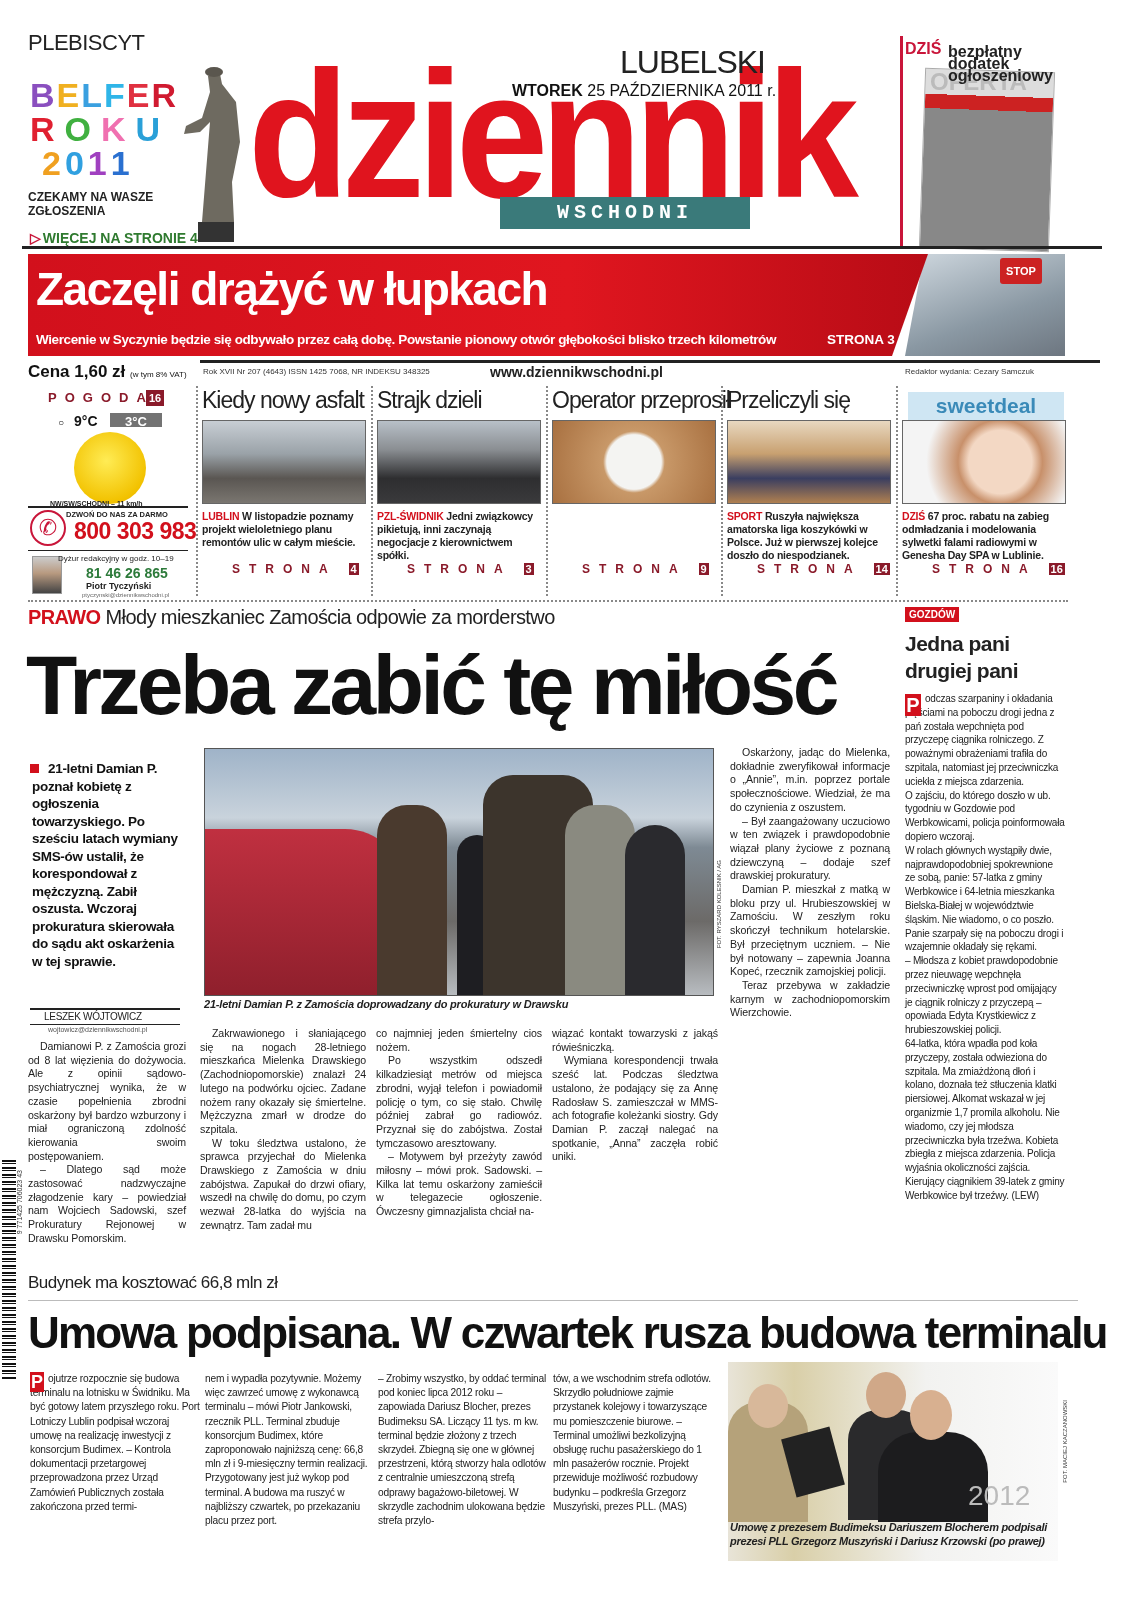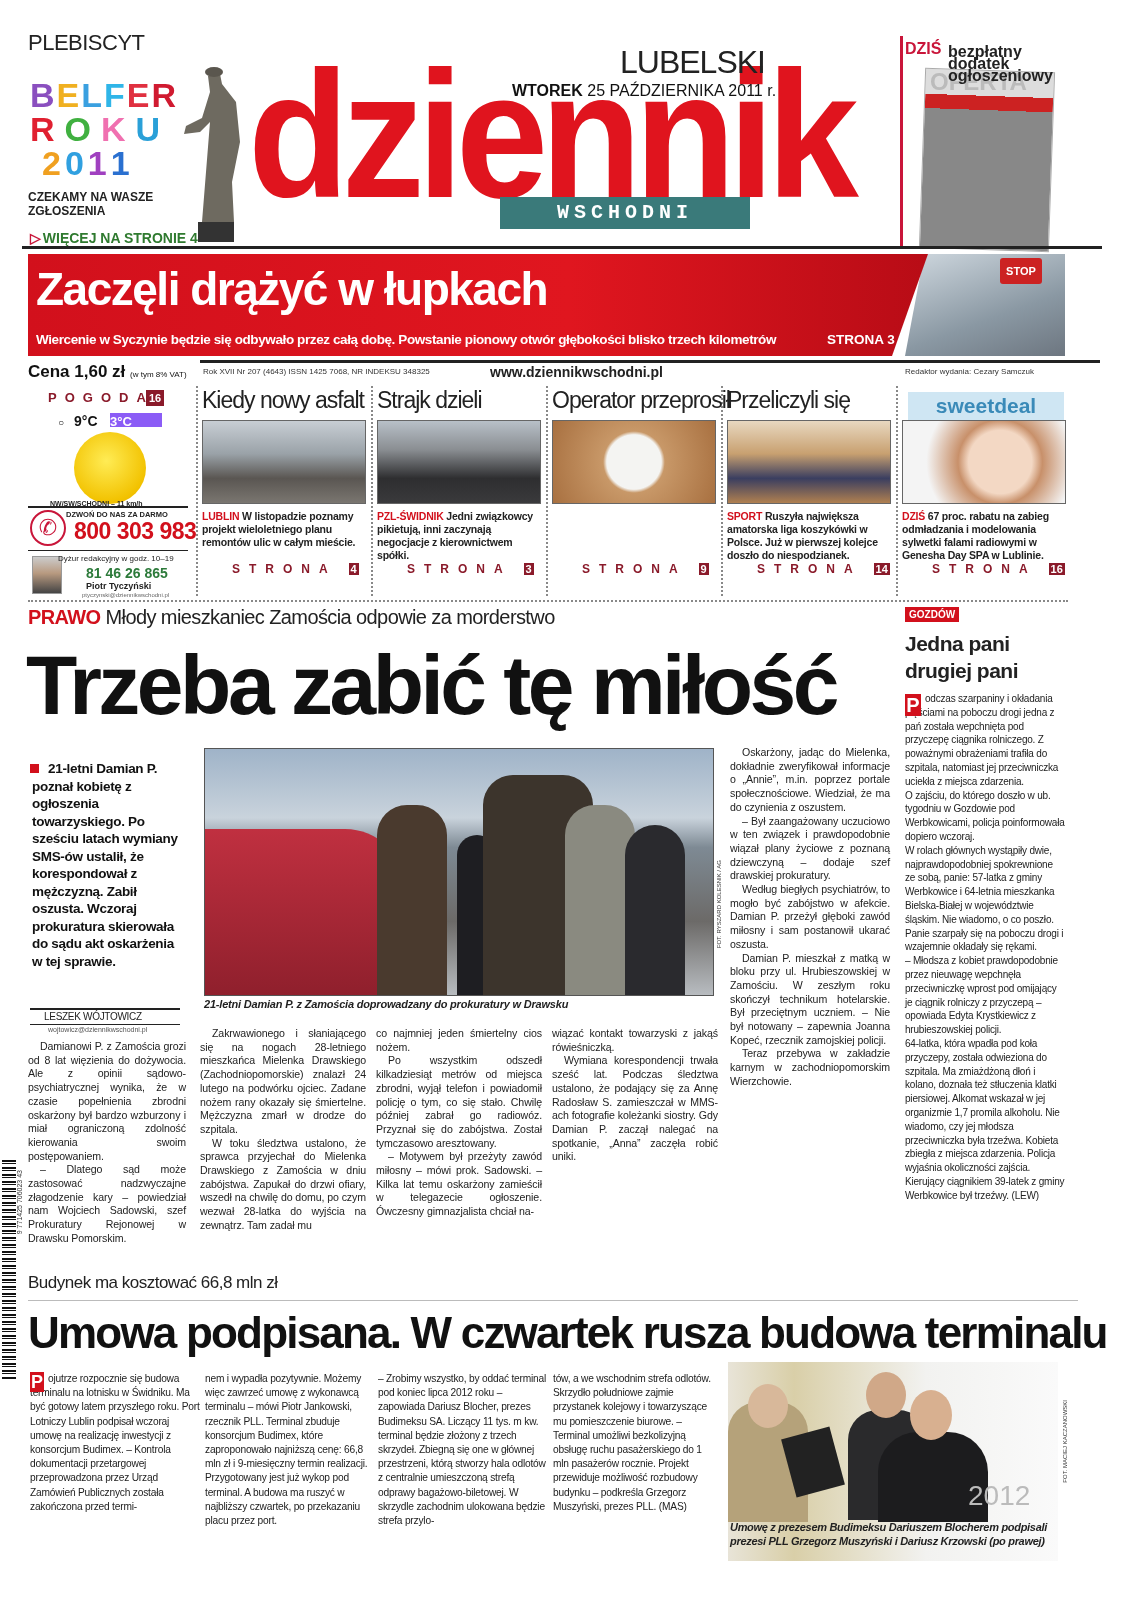--- a/index.html
+++ b/index.html
@@ -36,21 +36,21 @@
   .price { left: 28px; top: 362px; font-size: 17px; font-weight: bold; }
   .price small { font-size: 8px; font-weight: normal; }
   .issn { left: 203px; top: 367px; font-size: 8px; color: #333; }
   .rule-info { left: 200px; top: 360px; width: 900px; height: 3px; background: #222; }
   .url { left: 490px; top: 364px; font-size: 14px; font-weight: bold; color: #222; }
   .redaktor { left: 905px; top: 367px; font-size: 8px; color: #333; }
   
   .pogoda { left: 48px; top: 390px; font-size: 13px; font-weight: bold; color: #8a1a2a; letter-spacing: 8px; }
   .pogoda-num { left: 146px; top: 390px; width: 18px; height: 16px; background: #8a1a2a; color: #fff; font-size: 11px; font-weight: bold; text-align: center; line-height: 16px; }
   .temp-day { left: 58px; top: 413px; font-size: 14px; font-weight: bold; }
-  .temp-night { left: 110px; top: 413px; width: 52px; height: 14px; background: #8b5cf6; color: #fff; font-size: 13px; font-weight: bold; text-align: left; line-height: 17px; }
+  .temp-night { left: 110px; top: 413px; width: 52px; height: 14px; background: #737373; color: #fff; font-size: 13px; font-weight: bold; text-align: center; line-height: 17px; }
   .sun { left: 74px; top: 432px; width: 72px; height: 72px; border-radius: 50%; background: radial-gradient(circle at 45% 40%, #ffec55, #f2c200 70%, #e0a800); }
   .wind { left: 50px; top: 500px; font-size: 7px; font-weight: bold; color: #222; }
   .sep-a { left: 28px; top: 506px; width: 160px; height: 2px; background: #222; }
   .phone-circle { left: 30px; top: 510px; width: 36px; height: 36px; border: 2px solid #c9163a; border-radius: 50%; color: #c9163a; font-size: 22px; text-align: center; line-height: 32px; }
   .dzwon { left: 66px; top: 510px; font-size: 7.5px; font-weight: bold; color: #222; }
   .phone-num { left: 74px; top: 518px; font-size: 23px; font-weight: bold; color: #d2101c; letter-spacing: -0.5px; }
   .sep-b { left: 28px; top: 550px; width: 160px; height: 1px; background: #222; }
   .dyzur { left: 58px; top: 554px; font-size: 8px; color: #222; }
   .dyzur-num { left: 86px; top: 565px; font-size: 14px; font-weight: bold; color: #2c7a3a; }
   .dyzur-name { left: 86px; top: 581px; font-size: 9px; font-weight: bold; color: #222; }
@@ -237,21 +237,20 @@
   <p>Po wszystkim odszedł kilkadziesiąt metrów od miejsca zbrodni, wyjął telefon i powiadomił policję o tym, co się stało. Chwilę później zabrał go radiowóz. Przyznał się do zabójstwa. Został tymczasowo aresztowany.</p>
   <p>– Motywem był przeżyty zawód miłosny – mówi prok. Sadowski. – Kilka lat temu oskarżony zamieścił w telegazecie ogłoszenie. Ówczesny gimnazjalista chciał na-</p>
 </div>
 <div class="col" style="left:552px;top:1027px;width:166px">
   <p style="text-indent:0">wiązać kontakt towarzyski z jakąś rówieśniczką.</p>
   <p>Wymiana korespondencji trwała sześć lat. Podczas śledztwa ustalono, że podający się za Annę Radosław S. zamieszczał w MMS-ach fotografie koleżanki siostry. Gdy Damian P. zaczął nalegać na spotkanie, „Anna” zaczęła robić uniki.</p>
 </div>
 <div class="col" style="left:730px;top:746px;width:160px">
   <p>Oskarżony, jadąc do Mielenka, dokładnie zweryfikował informacje o „Annie”, m.in. poprzez portale społecznościowe. Wiedział, że ma do czynienia z oszustem.</p>
   <p>– Był zaangażowany uczuciowo w ten związek i prawdopodobnie wiązał plany życiowe z poznaną dziewczyną – dodaje szef drawskiej prokuratury.</p>
-  <p>Według biegłych psychiatrów, to mogło być zabójstwo w afekcie. Damian P. przeżył głęboki zawód miłosny i sam postanowił ukarać oszusta.</p>
   <p>Damian P. mieszkał z matką w bloku przy ul. Hrubieszowskiej w Zamościu. W zeszłym roku skończył technikum hotelarskie. Był przeciętnym uczniem. – Nie był notowany – zapewnia Joanna Kopeć, rzecznik zamojskiej policji.</p>
   <p>Teraz przebywa w zakładzie karnym w zachodniopomorskim Wierzchowie.</p>
 </div>
 
 <div class="abs gozdow-tag">GOZDÓW</div>
 <div class="abs side-title cond">Jedna pani drugiej pani</div>
 <div class="abs side-body">
   <p class="first">odczas szarpaniny i okładania pięściami na poboczu drogi jedna z pań została wepchnięta pod przyczepę ciągnika rolniczego. Z poważnymi obrażeniami trafiła do szpitala, natomiast jej przeciwniczka uciekła z miejsca zdarzenia.</p>
   <p>O zajściu, do którego doszło w ub. tygodniu w Gozdowie pod Werbkowicami, policja poinformowała dopiero wczoraj.</p>
   <p>W rolach głównych wystąpiły dwie, najprawdopodobniej spokrewnione ze sobą, panie: 57-latka z gminy Werbkowice i 64-letnia mieszkanka Bielska-Białej w województwie śląskim. Nie wiadomo, o co poszło. Panie szarpały się na poboczu drogi i wzajemnie okładały się rękami.</p>

